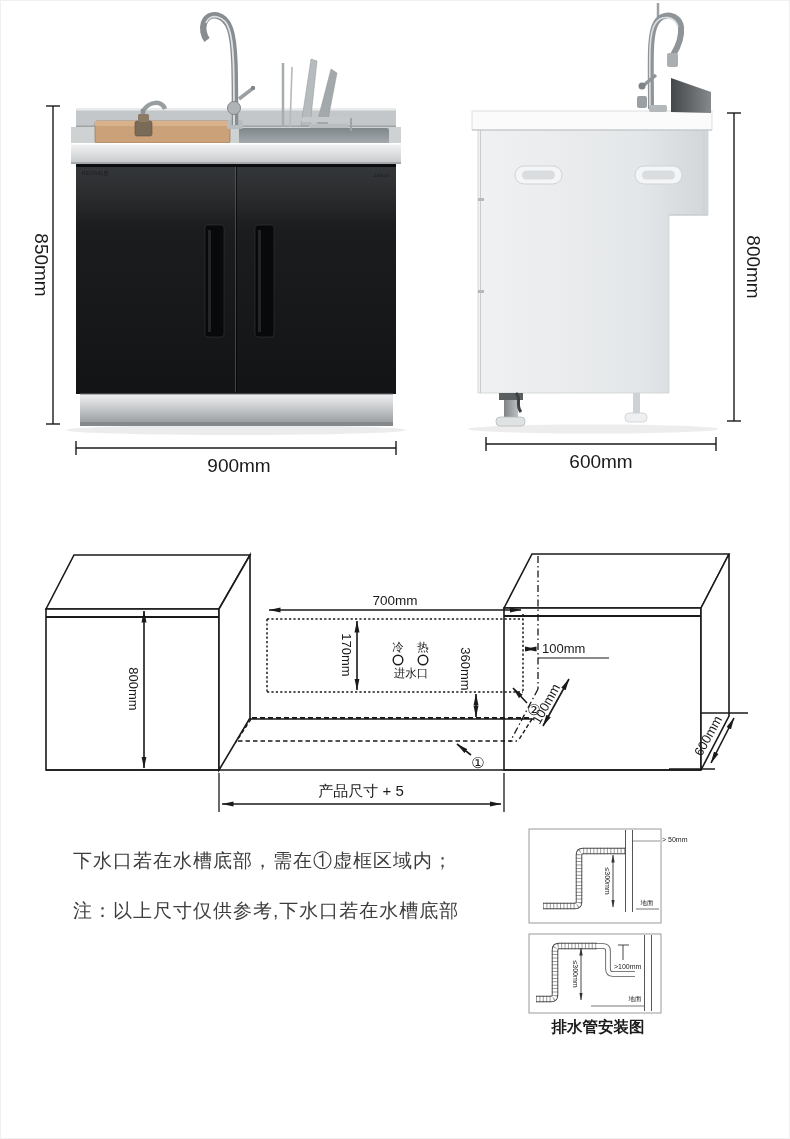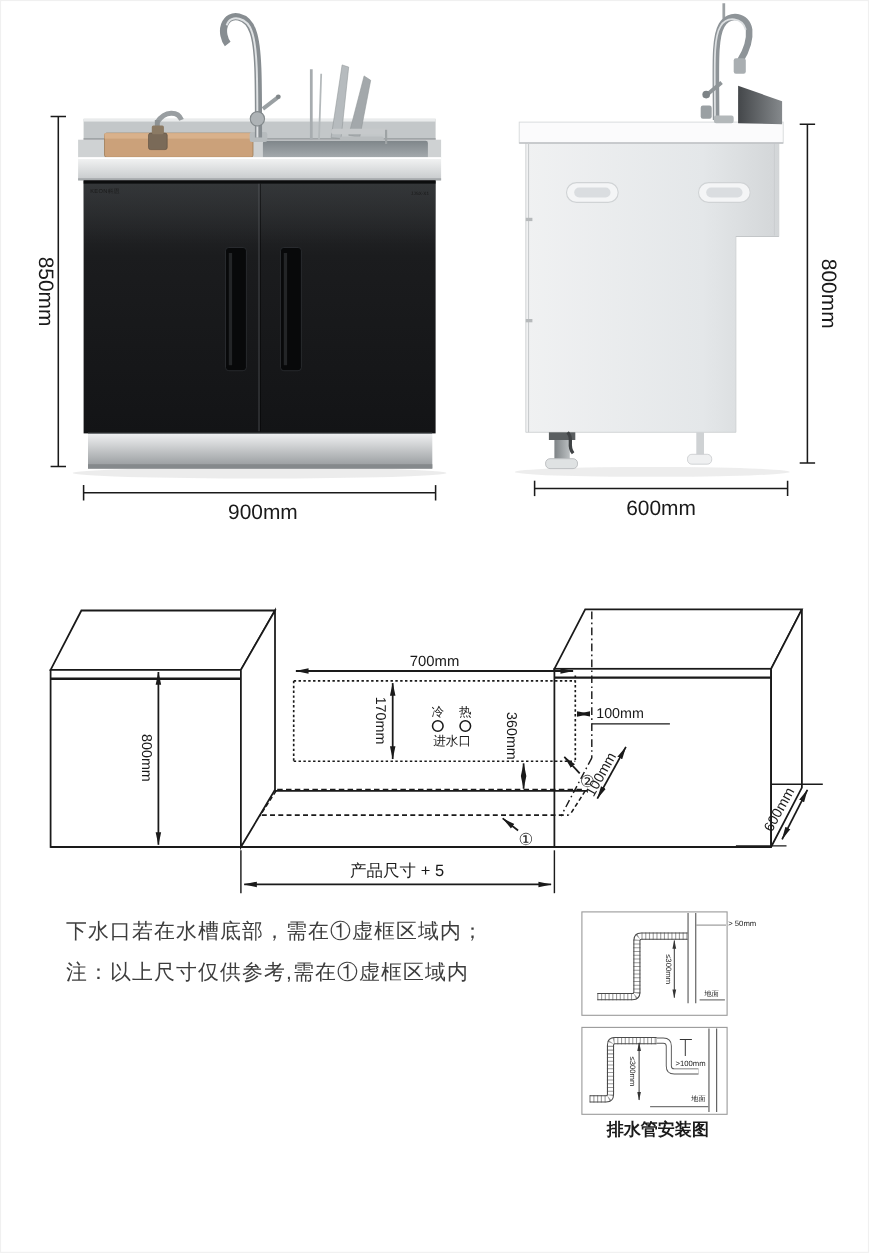--- a/index.html
+++ b/index.html
@@ -3,21 +3,21 @@
 <meta charset="utf-8">
 <style>
   html,body{margin:0;padding:0;background:#fff;}
   .page{position:relative;width:790px;height:1139px;background:#fff;overflow:hidden;
         font-family:"Liberation Sans",sans-serif;border:1px solid #f0f0f0;box-sizing:border-box;}
   .abs{position:absolute;}
   svg{display:block;}
   svg text{font-family:"Liberation Sans",sans-serif;fill:#1a1a1a;}
   .notes{position:absolute;left:55px;top:826px;width:475px;color:#3d3d3d;
          font-size:19px;letter-spacing:1px;line-height:33px;}
-  .notes p{margin:4px;padding:0;}
+  .notes p{margin:17px;padding:0;}
 </style>
 </head>
 <body>
 
 <div class="page">
 
   <svg class="abs" style="left:0;top:0" width="790" height="500" viewBox="0 0 790 500">
     <defs>
       <marker id="ar1" viewBox="0 0 12 6" refX="11.5" refY="3" markerWidth="12" markerHeight="6" orient="auto-start-reverse" markerUnits="userSpaceOnUse">
         <path d="M12,3 L0,0.5 L0,5.5 z" fill="#1a1a1a"></path>
@@ -279,21 +279,21 @@
     <text x="360" y="275" text-anchor="middle" font-size="15">产品尺寸 + 5</text>
     <text x="397" y="130" text-anchor="middle" font-size="11.5">冷</text>
     <text x="422" y="130" text-anchor="middle" font-size="11.5">热</text>
     <text x="410" y="156" text-anchor="middle" font-size="11.5">进水口</text>
     <text x="533" y="194" text-anchor="middle" font-size="15">②</text>
     <text x="477" y="247" text-anchor="middle" font-size="15">①</text>
   </svg>
 
   <div class="notes">
     <p>下水口若在水槽底部，需在①虚框区域内；</p>
-    <p>注：以上尺寸仅供参考,需在①虚框区域内</p>
+    <p>注：以上尺寸仅供参考,下水口若在水槽底部</p>
   </div>
 
   <svg class="abs" style="left:520px;top:823px" width="170" height="220" viewBox="0 0 170 220">
     <defs>
       <marker id="ar2" viewBox="0 0 8 4" refX="7.5" refY="2" markerWidth="8" markerHeight="4" orient="auto-start-reverse" markerUnits="userSpaceOnUse">
         <path d="M8,2 L0,0.3 L0,3.7 z" fill="#333"></path>
       </marker>
     </defs>
 
     <g>

